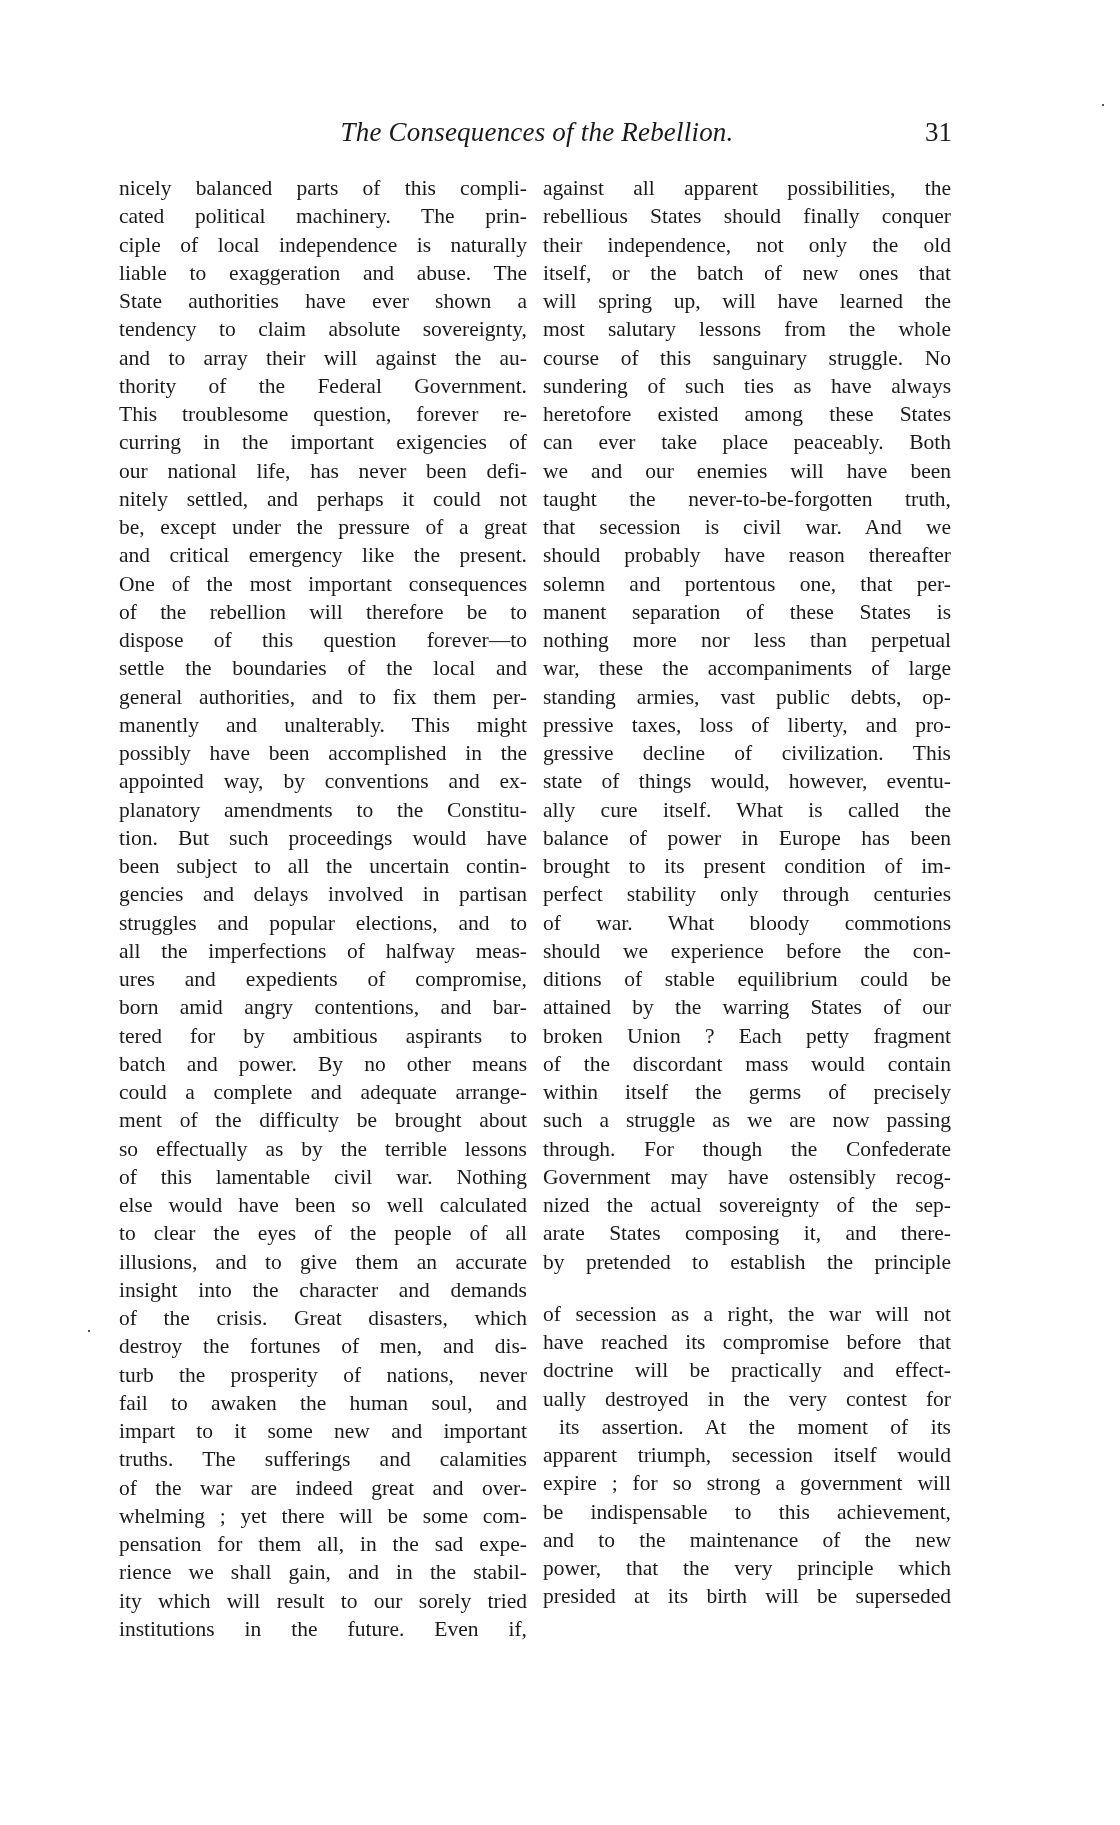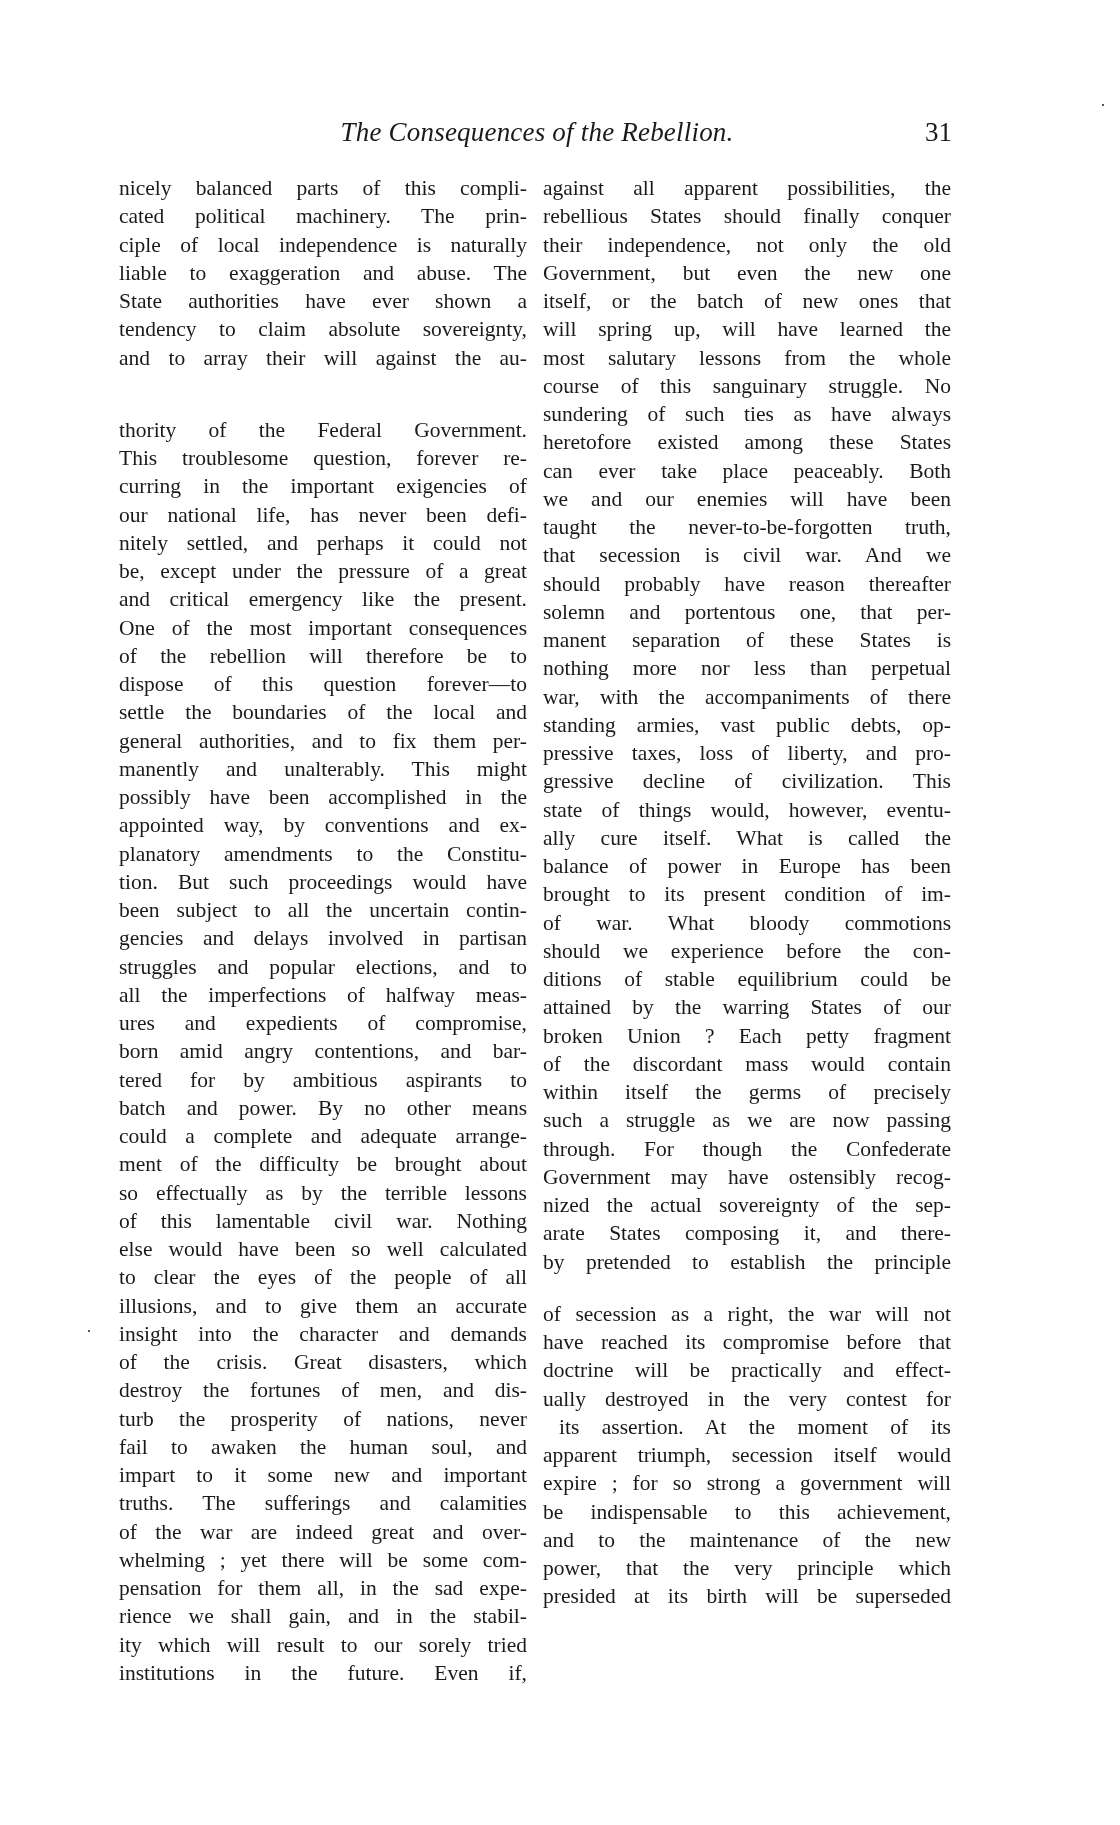--- a/index.html
+++ b/index.html
@@ -44,21 +44,21 @@
 </div>
 
 <div class="column col-left" id="col-left">
     <span class="line" style="white-space: normal; display: block; overflow: hidden;">nicely balanced parts of this compli-</span>
     <span class="line" style="white-space: normal; display: block; overflow: hidden;">cated political machinery. The prin-</span>
     <span class="line" style="white-space: normal; display: block; overflow: hidden;">ciple of local independence is naturally</span>
     <span class="line" style="white-space: normal; display: block; overflow: hidden;">liable to exaggeration and abuse. The</span>
     <span class="line" style="white-space: normal; display: block; overflow: hidden;">State authorities have ever shown a</span>
     <span class="line" style="white-space: normal; display: block; overflow: hidden;">tendency to claim absolute sovereignty,</span>
     <span class="line" style="white-space: normal; display: block; overflow: hidden;">and to array their will against the au-</span>
-    <span class="line" style="white-space: normal; display: block; overflow: hidden; margin-top: 44px;">thority of the Federal Government.</span>
+    <span class="line" style="white-space: normal; display: block; overflow: hidden;">thority of the Federal Government.</span>
     <span class="line" style="white-space: normal; display: block; overflow: hidden;">This troublesome question, forever re-</span>
     <span class="line" style="white-space: normal; display: block; overflow: hidden;">curring in the important exigencies of</span>
     <span class="line" style="white-space: normal; display: block; overflow: hidden;">our national life, has never been defi-</span>
     <span class="line" style="white-space: normal; display: block; overflow: hidden;">nitely settled, and perhaps it could not</span>
     <span class="line" style="white-space: normal; display: block; overflow: hidden;">be, except under the pressure of a great</span>
     <span class="line" style="white-space: normal; display: block; overflow: hidden;">and critical emergency like the present.</span>
     <span class="line" style="white-space: normal; display: block; overflow: hidden;">One of the most important consequences</span>
     <span class="line" style="white-space: normal; display: block; overflow: hidden;">of the rebellion will therefore be to</span>
     <span class="line" style="white-space: normal; display: block; overflow: hidden;">dispose of this question forever—to</span>
     <span class="line" style="white-space: normal; display: block; overflow: hidden;">settle the boundaries of the local and</span>
@@ -94,43 +94,43 @@
     <span class="line" style="white-space: normal; display: block; overflow: hidden;">whelming ; yet there will be some com-</span>
     <span class="line" style="white-space: normal; display: block; overflow: hidden;">pensation for them all, in the sad expe-</span>
     <span class="line" style="white-space: normal; display: block; overflow: hidden;">rience we shall gain, and in the stabil-</span>
     <span class="line" style="white-space: normal; display: block; overflow: hidden;">ity which will result to our sorely tried</span>
     <span class="line" style="white-space: normal; display: block; overflow: hidden;">institutions in the future. Even if,</span>
   </div>
 <div class="column col-right" id="col-right">
     <span class="line" style="white-space: normal; display: block; overflow: hidden;">against all apparent possibilities, the</span>
     <span class="line" style="white-space: normal; display: block; overflow: hidden;">rebellious States should finally conquer</span>
     <span class="line" style="white-space: normal; display: block; overflow: hidden;">their independence, not only the old</span>
-    <span class="line" style="white-space: normal; display: block; overflow: hidden;">Government, but even the new one</span>
     <span class="line" style="white-space: normal; display: block; overflow: hidden;">itself, or the batch of new ones that</span>
     <span class="line" style="white-space: normal; display: block; overflow: hidden;">will spring up, will have learned the</span>
     <span class="line" style="white-space: normal; display: block; overflow: hidden;">most salutary lessons from the whole</span>
     <span class="line" style="white-space: normal; display: block; overflow: hidden;">course of this sanguinary struggle. No</span>
     <span class="line" style="white-space: normal; display: block; overflow: hidden;">sundering of such ties as have always</span>
     <span class="line" style="white-space: normal; display: block; overflow: hidden;">heretofore existed among these States</span>
     <span class="line" style="white-space: normal; display: block; overflow: hidden;">can ever take place peaceably. Both</span>
     <span class="line" style="white-space: normal; display: block; overflow: hidden;">we and our enemies will have been</span>
     <span class="line" style="white-space: normal; display: block; overflow: hidden;">taught the never-to-be-forgotten truth,</span>
     <span class="line" style="white-space: normal; display: block; overflow: hidden;">that secession is civil war. And we</span>
     <span class="line" style="white-space: normal; display: block; overflow: hidden;">should probably have reason thereafter</span>
     <span class="line" style="white-space: normal; display: block; overflow: hidden;">solemn and portentous one, that per-</span>
     <span class="line" style="white-space: normal; display: block; overflow: hidden;">manent separation of these States is</span>
     <span class="line" style="white-space: normal; display: block; overflow: hidden;">nothing more nor less than perpetual</span>
-    <span class="line" style="white-space: normal; display: block; overflow: hidden;">war, with the accompaniments of there</span>
+    <span class="line" style="white-space: normal; display: block; overflow: hidden;">war, these the accompaniments of large</span>
     <span class="line" style="white-space: normal; display: block; overflow: hidden;">standing armies, vast public debts, op-</span>
     <span class="line" style="white-space: normal; display: block; overflow: hidden;">pressive taxes, loss of liberty, and pro-</span>
     <span class="line" style="white-space: normal; display: block; overflow: hidden;">gressive decline of civilization. This</span>
     <span class="line" style="white-space: normal; display: block; overflow: hidden;">state of things would, however, eventu-</span>
     <span class="line" style="white-space: normal; display: block; overflow: hidden;">ally cure itself. What is called the</span>
     <span class="line" style="white-space: normal; display: block; overflow: hidden;">balance of power in Europe has been</span>
     <span class="line" style="white-space: normal; display: block; overflow: hidden;">brought to its present condition of im-</span>
+    <span class="line" style="white-space: normal; display: block; overflow: hidden;">perfect stability only through centuries</span>
     <span class="line" style="white-space: normal; display: block; overflow: hidden;">of war. What bloody commotions</span>
     <span class="line" style="white-space: normal; display: block; overflow: hidden;">should we experience before the con-</span>
     <span class="line" style="white-space: normal; display: block; overflow: hidden;">ditions of stable equilibrium could be</span>
     <span class="line" style="white-space: normal; display: block; overflow: hidden;">attained by the warring States of our</span>
     <span class="line" style="white-space: normal; display: block; overflow: hidden;">broken Union ? Each petty fragment</span>
     <span class="line" style="white-space: normal; display: block; overflow: hidden;">of the discordant mass would contain</span>
     <span class="line" style="white-space: normal; display: block; overflow: hidden;">within itself the germs of precisely</span>
     <span class="line" style="white-space: normal; display: block; overflow: hidden;">such a struggle as we are now passing</span>
     <span class="line" style="white-space: normal; display: block; overflow: hidden;">through. For though the Confederate</span>
     <span class="line" style="white-space: normal; display: block; overflow: hidden;">Government may have ostensibly recog-</span>

